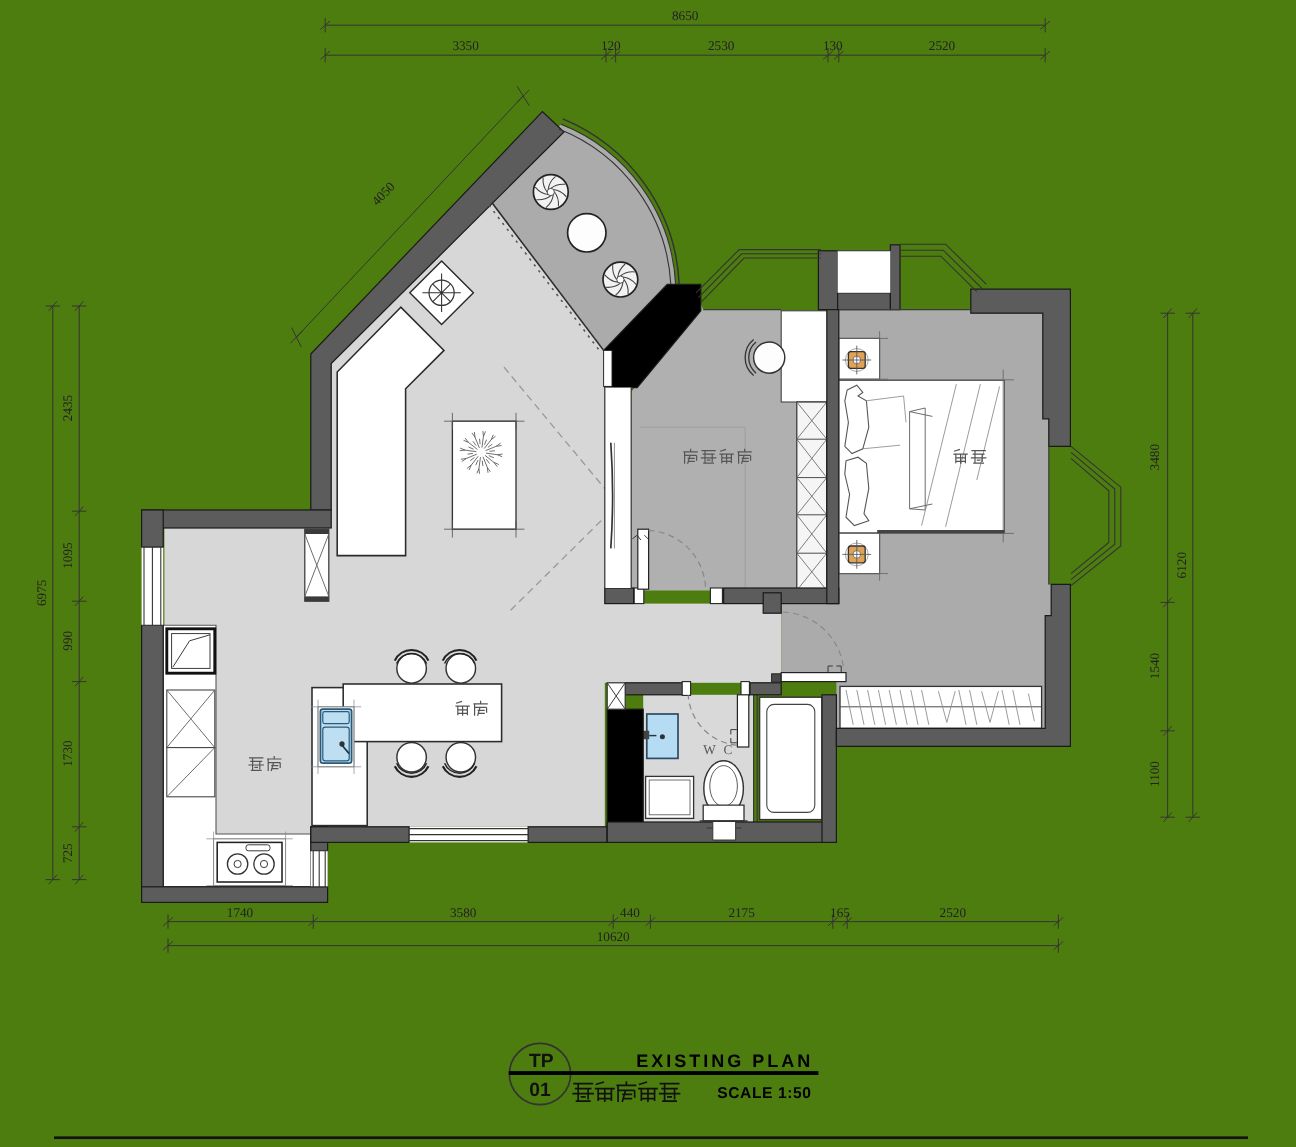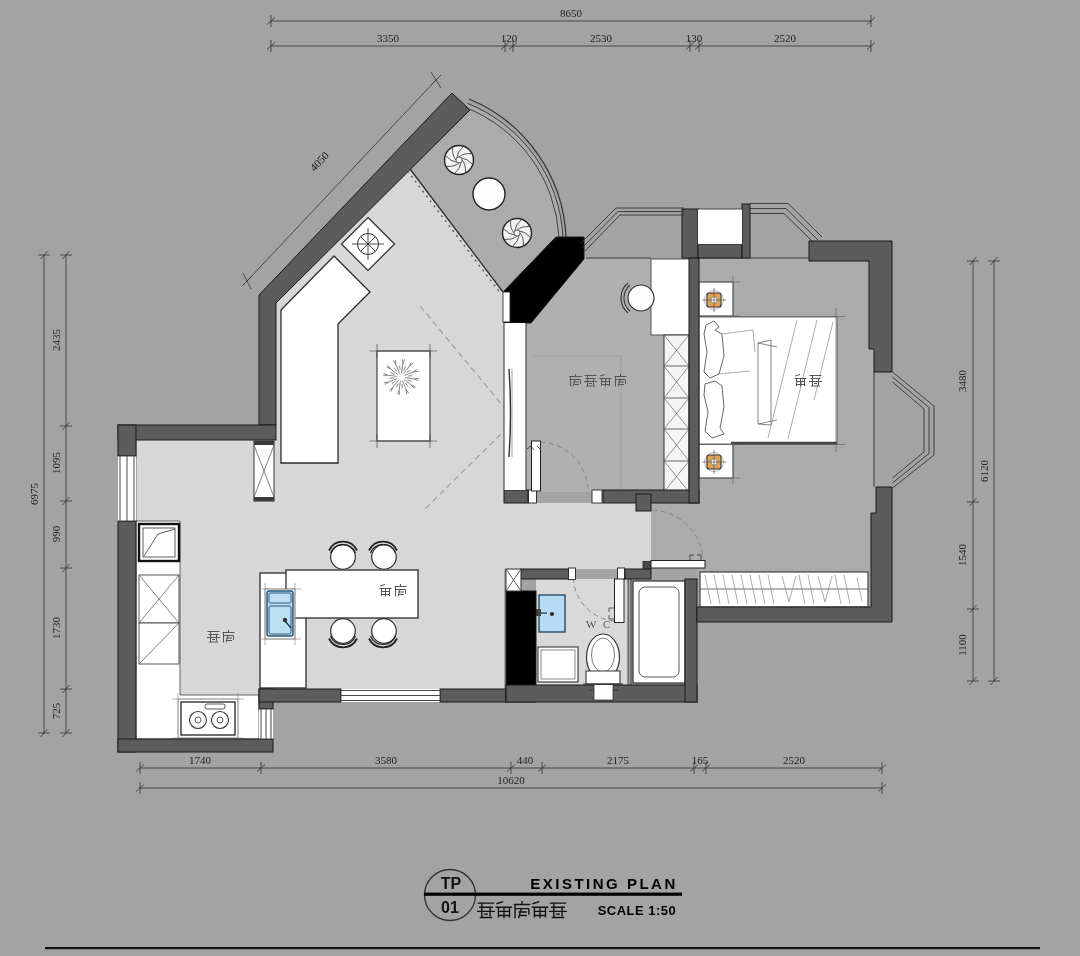--- a/index.html
+++ b/index.html
@@ -1,16 +1,16 @@
 <!DOCTYPE html>
 <html><head>
 <meta charset="utf-8">
 <style>
   html,body{margin:0;padding:0;background:#ffffff;}
-  #page{width:1080px;height:956px;position:relative;background:#a3a3a3;overflow:hidden;}
+  #page{width:1080px;height:956px;position:relative;background:#4d7c0f;overflow:hidden;}
   svg{position:absolute;top:0;left:0;}
   text{font-family:"Liberation Serif", serif;fill:#222;stroke:none;}
   .dim{font-size:11px;}
 </style>
 </head>
 <body>
 <div id="page">
 <svg width="1080" height="956" viewBox="0 0 1080 956">
 
 <g id="floors">

